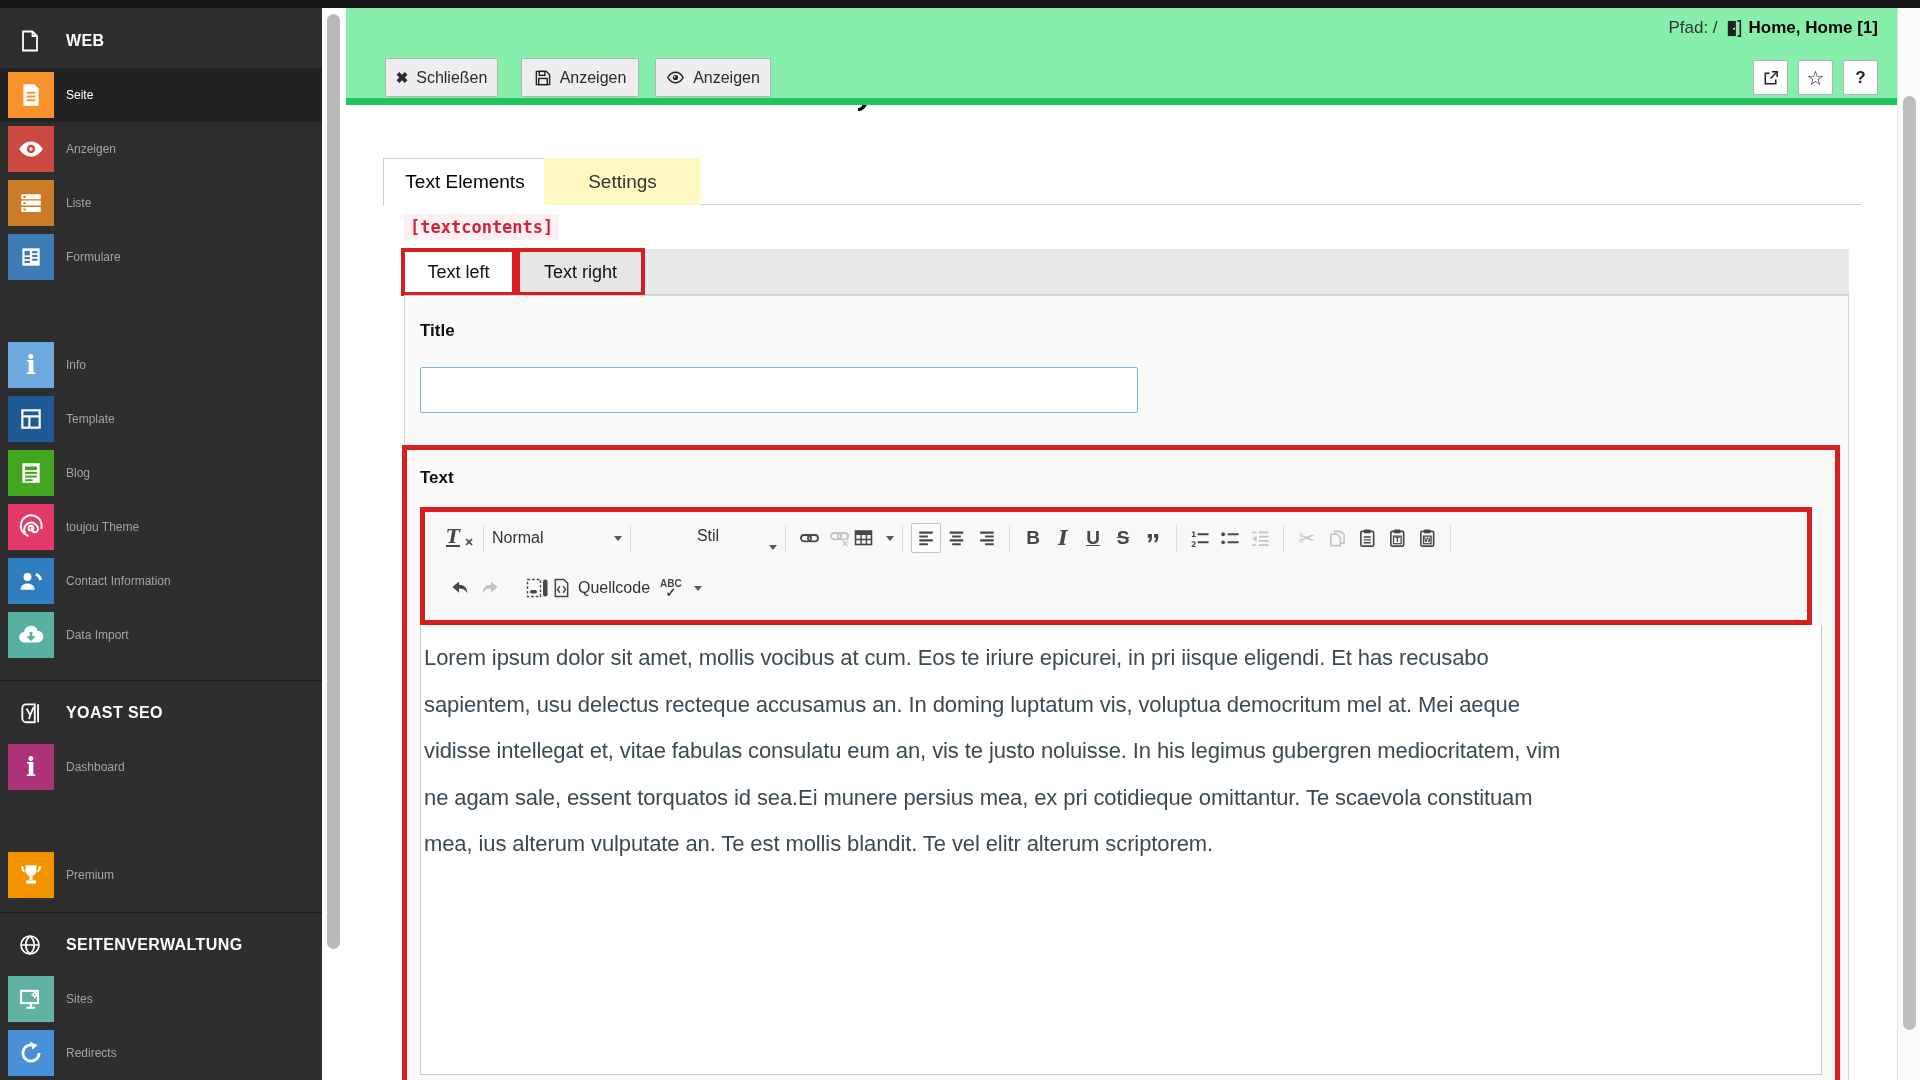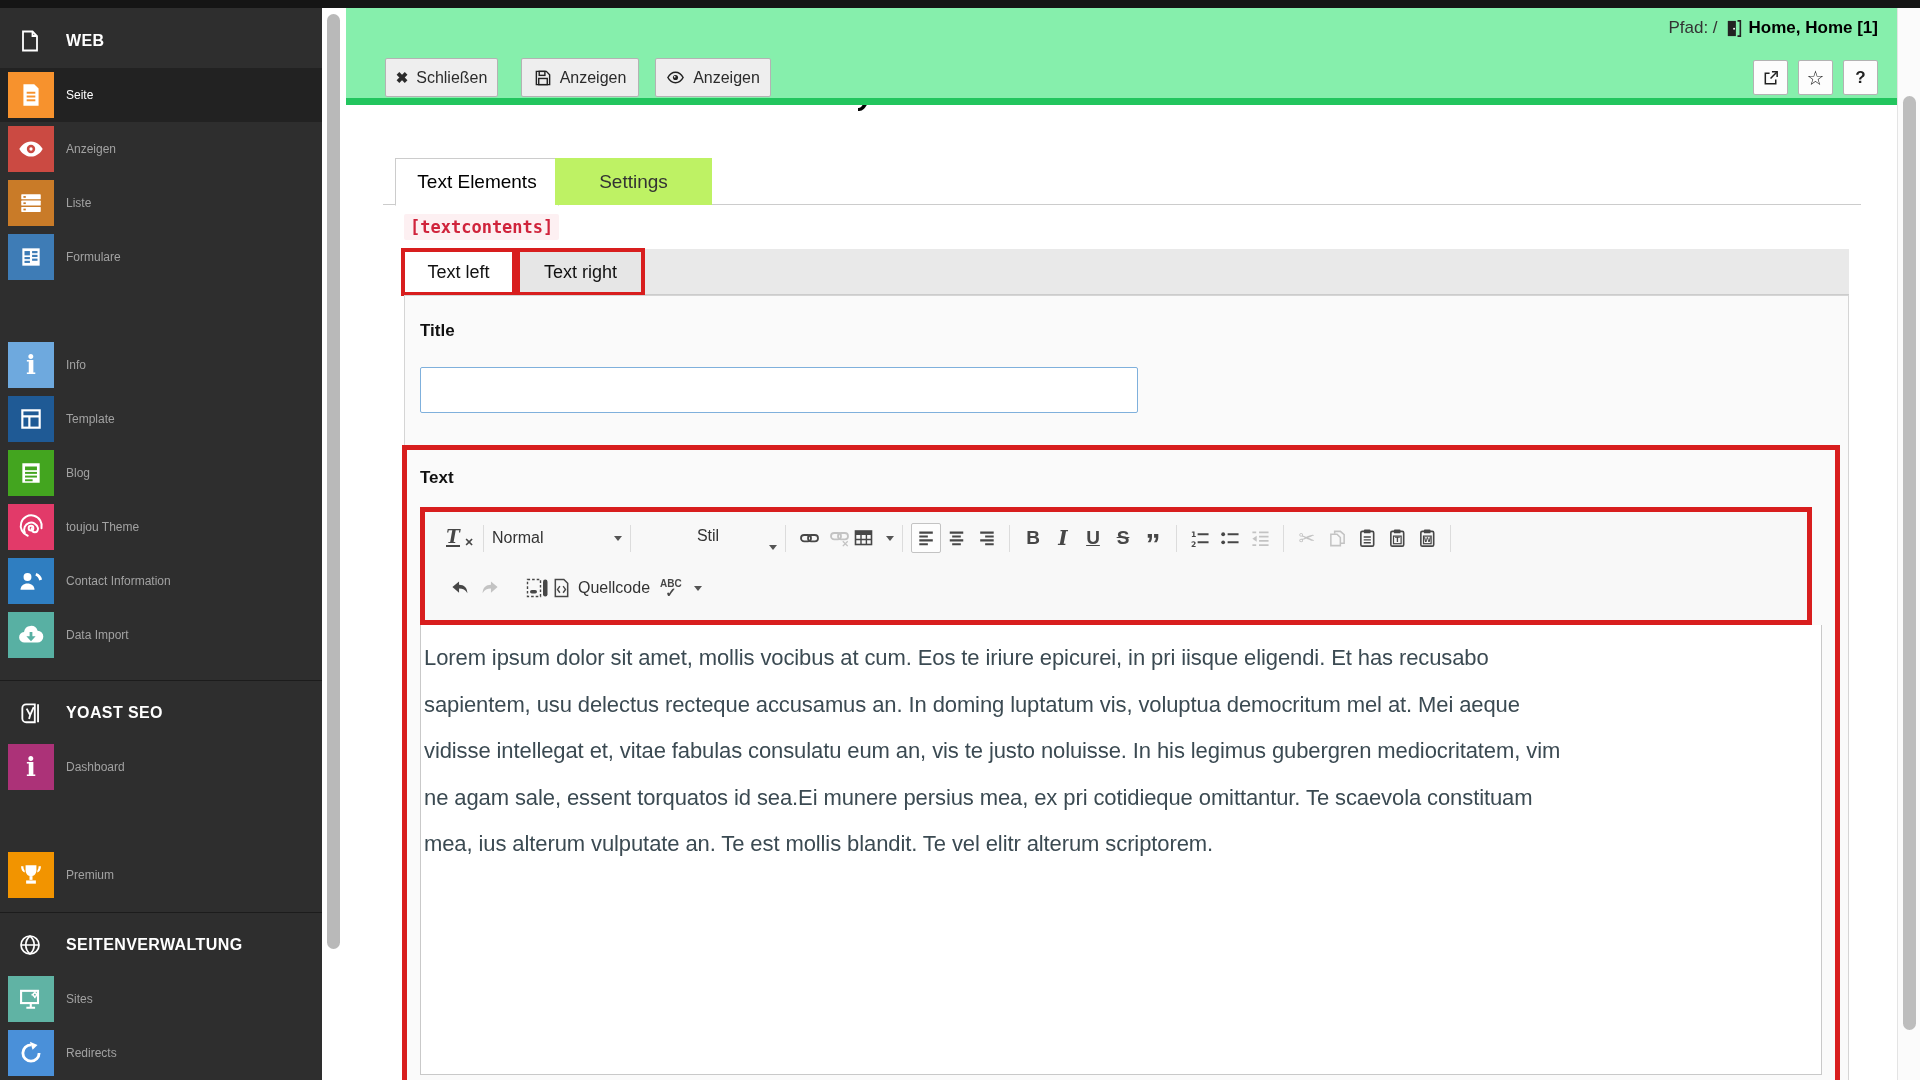--- a/index.html
+++ b/index.html
@@ -41,22 +41,22 @@
   #pfad{position:absolute;top:10px;right:19px;font-size:17px;color:#333;display:flex;align-items:center;gap:6px;white-space:nowrap;}
   #pfad b{color:#000;}
 
   
   #body{left:346px;top:105px;width:1551px;height:975px;background:#ffffff;}
 
   
   .tabbar{position:absolute;left:37px;top:53px;width:1478px;height:47px;border-bottom:1px solid #cccccc;box-sizing:border-box;}
   .tab{position:absolute;top:0;height:47px;display:flex;align-items:center;justify-content:center;
        font-size:19px;cursor:pointer;box-sizing:border-box;}
-  .tab.on{left:12px;width:164px;background:#ffffff;border:1px solid #cccccc;border-bottom:1px solid #ffffff;height:48px;color:#000;}
-  .tab.off{left:172px;width:157px;background:#bef264;color:#333;}
+  .tab.on{left:0;width:164px;background:#ffffff;border:1px solid #cccccc;border-bottom:1px solid #ffffff;height:48px;color:#000;}
+  .tab.off{left:161px;width:157px;background:#fef9c3;color:#333;}
 
   
   #codetag{position:absolute;left:58px;top:109px;font-family:"DejaVu Sans Mono",monospace;
            font-weight:bold;font-size:17px;color:#d0243c;background:#fdf0f2;padding:3px 6px;border-radius:2px;}
 
   
   #subtabbar{position:absolute;left:58px;top:144px;width:1445px;height:46px;background:#e9e9e9;border-bottom:1px solid #cccccc;box-sizing:border-box;}
   .subtab{position:absolute;top:-1px;height:48px;display:flex;align-items:center;justify-content:center;
           font-size:18px;color:#111;border:4px solid #d81e1e;box-sizing:border-box;cursor:pointer;}
   #subtab-left{left:-3px;width:115px;background:#ffffff;}

